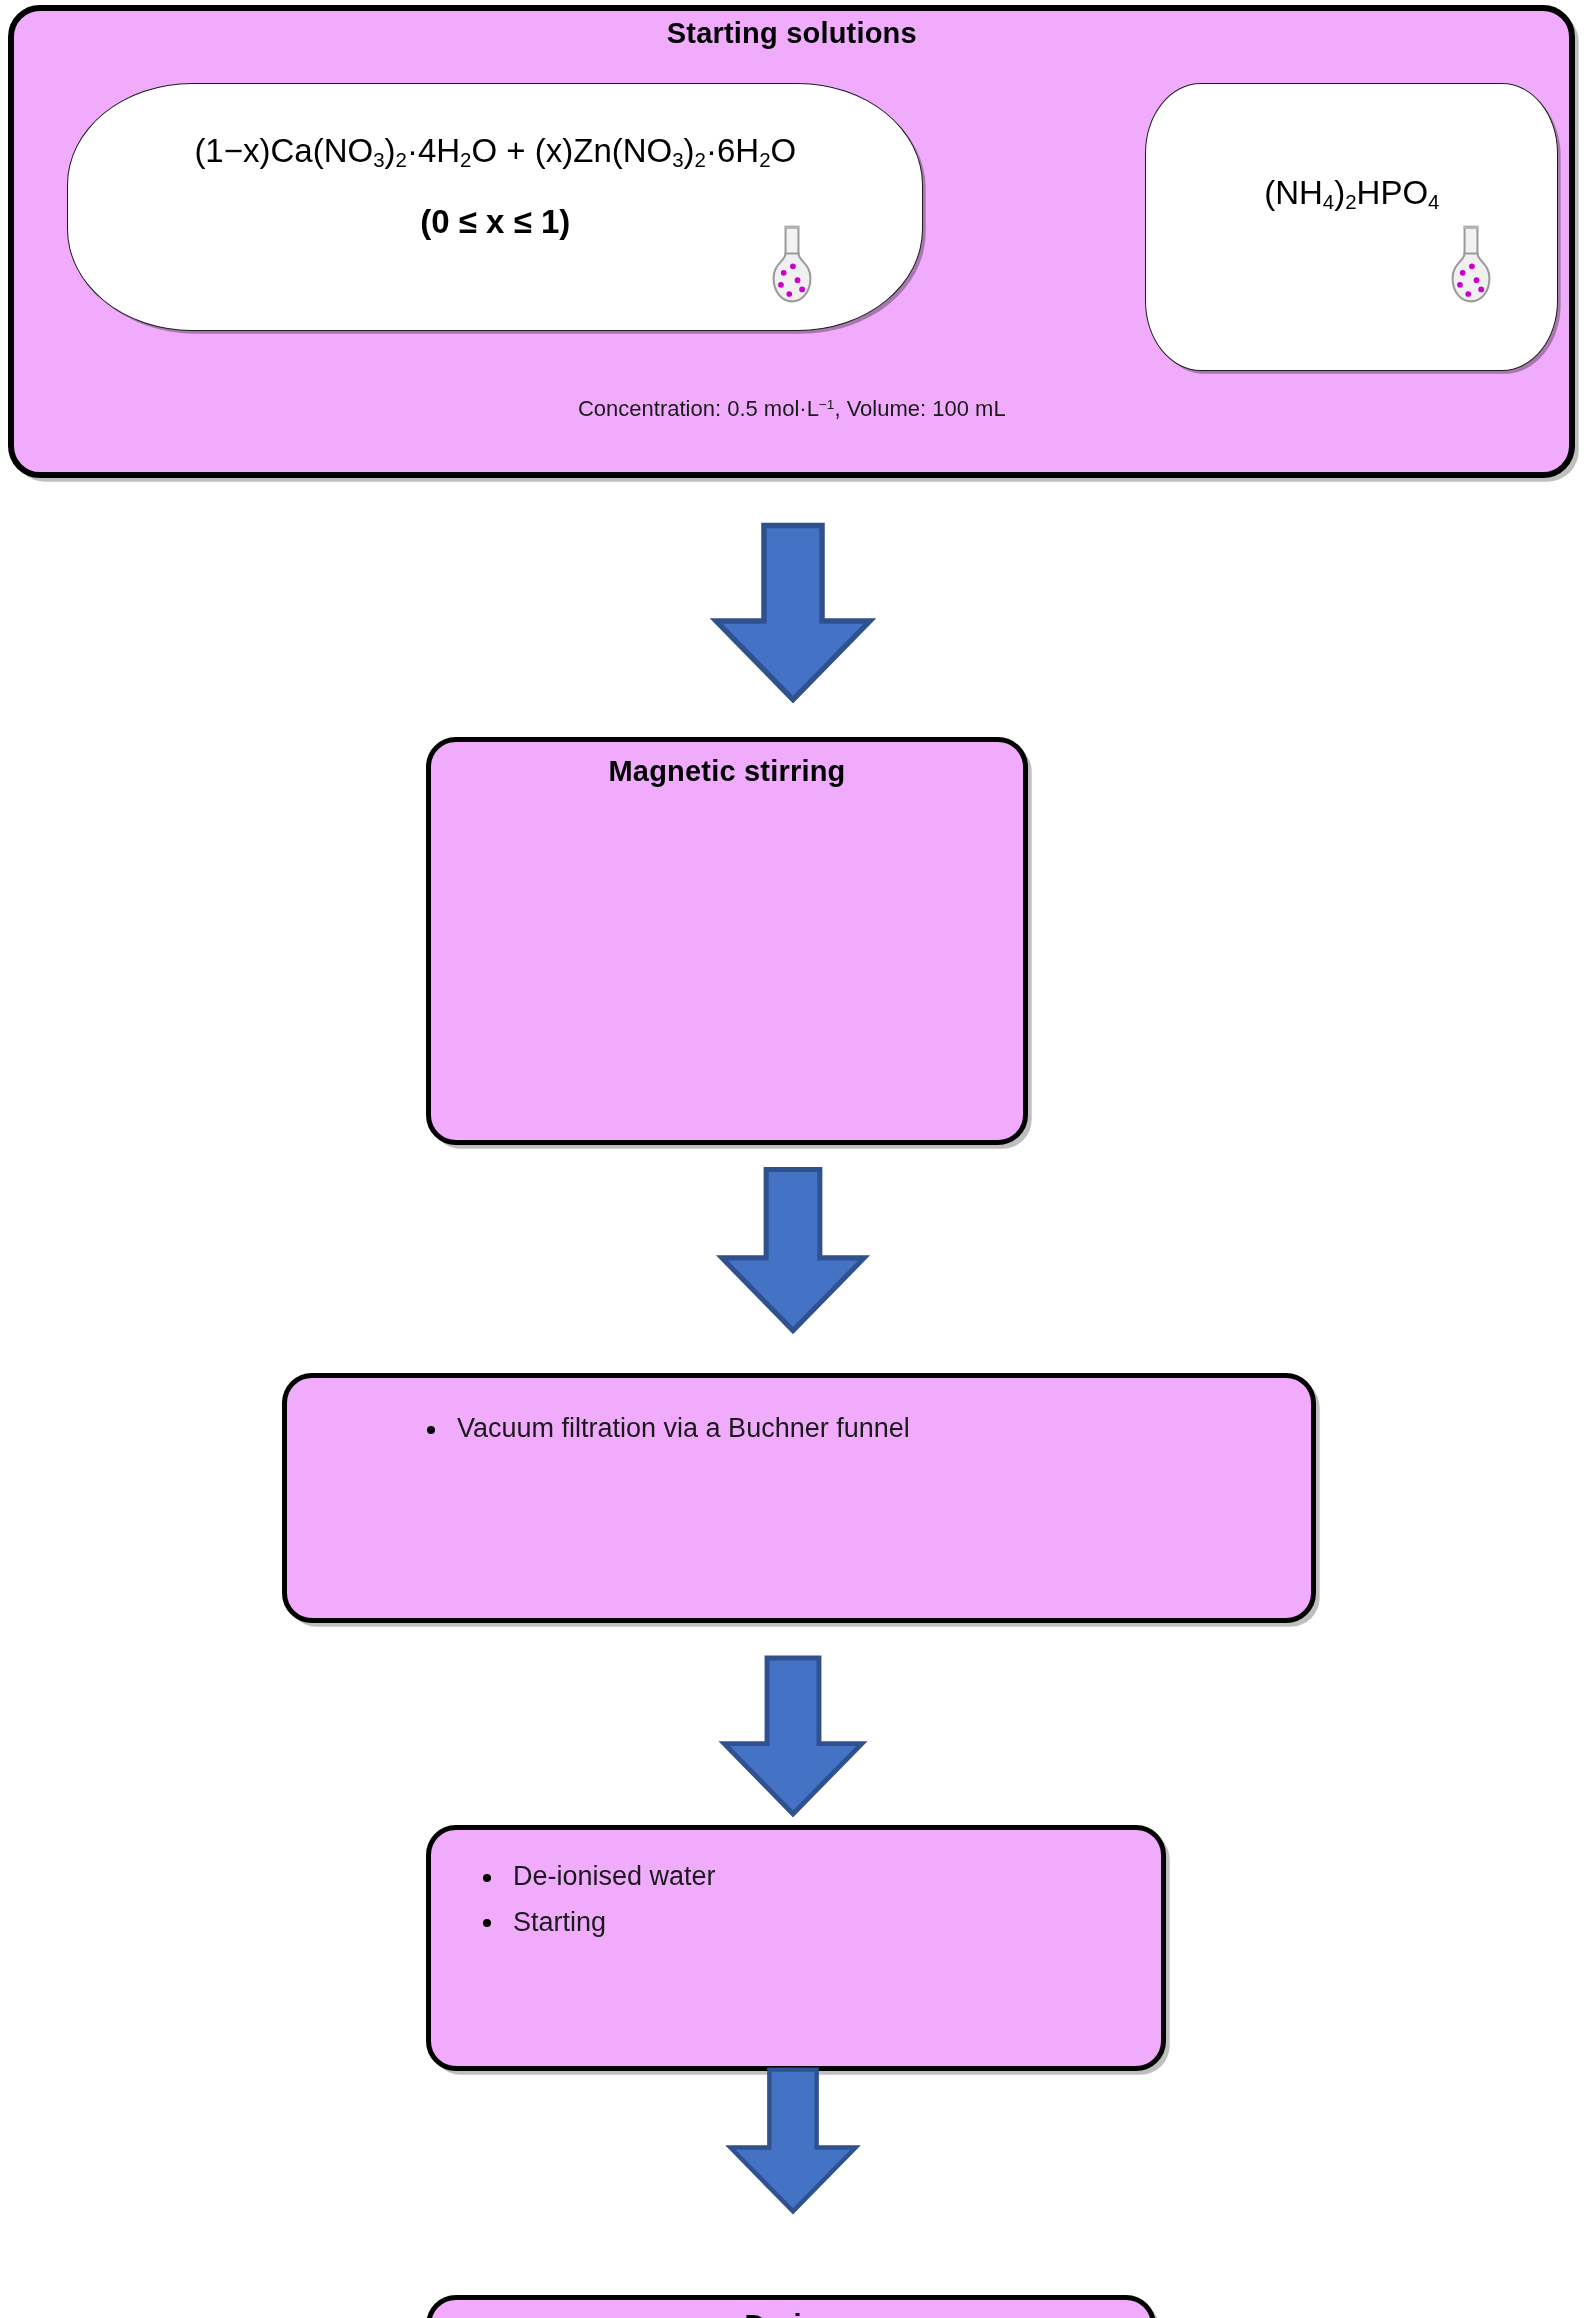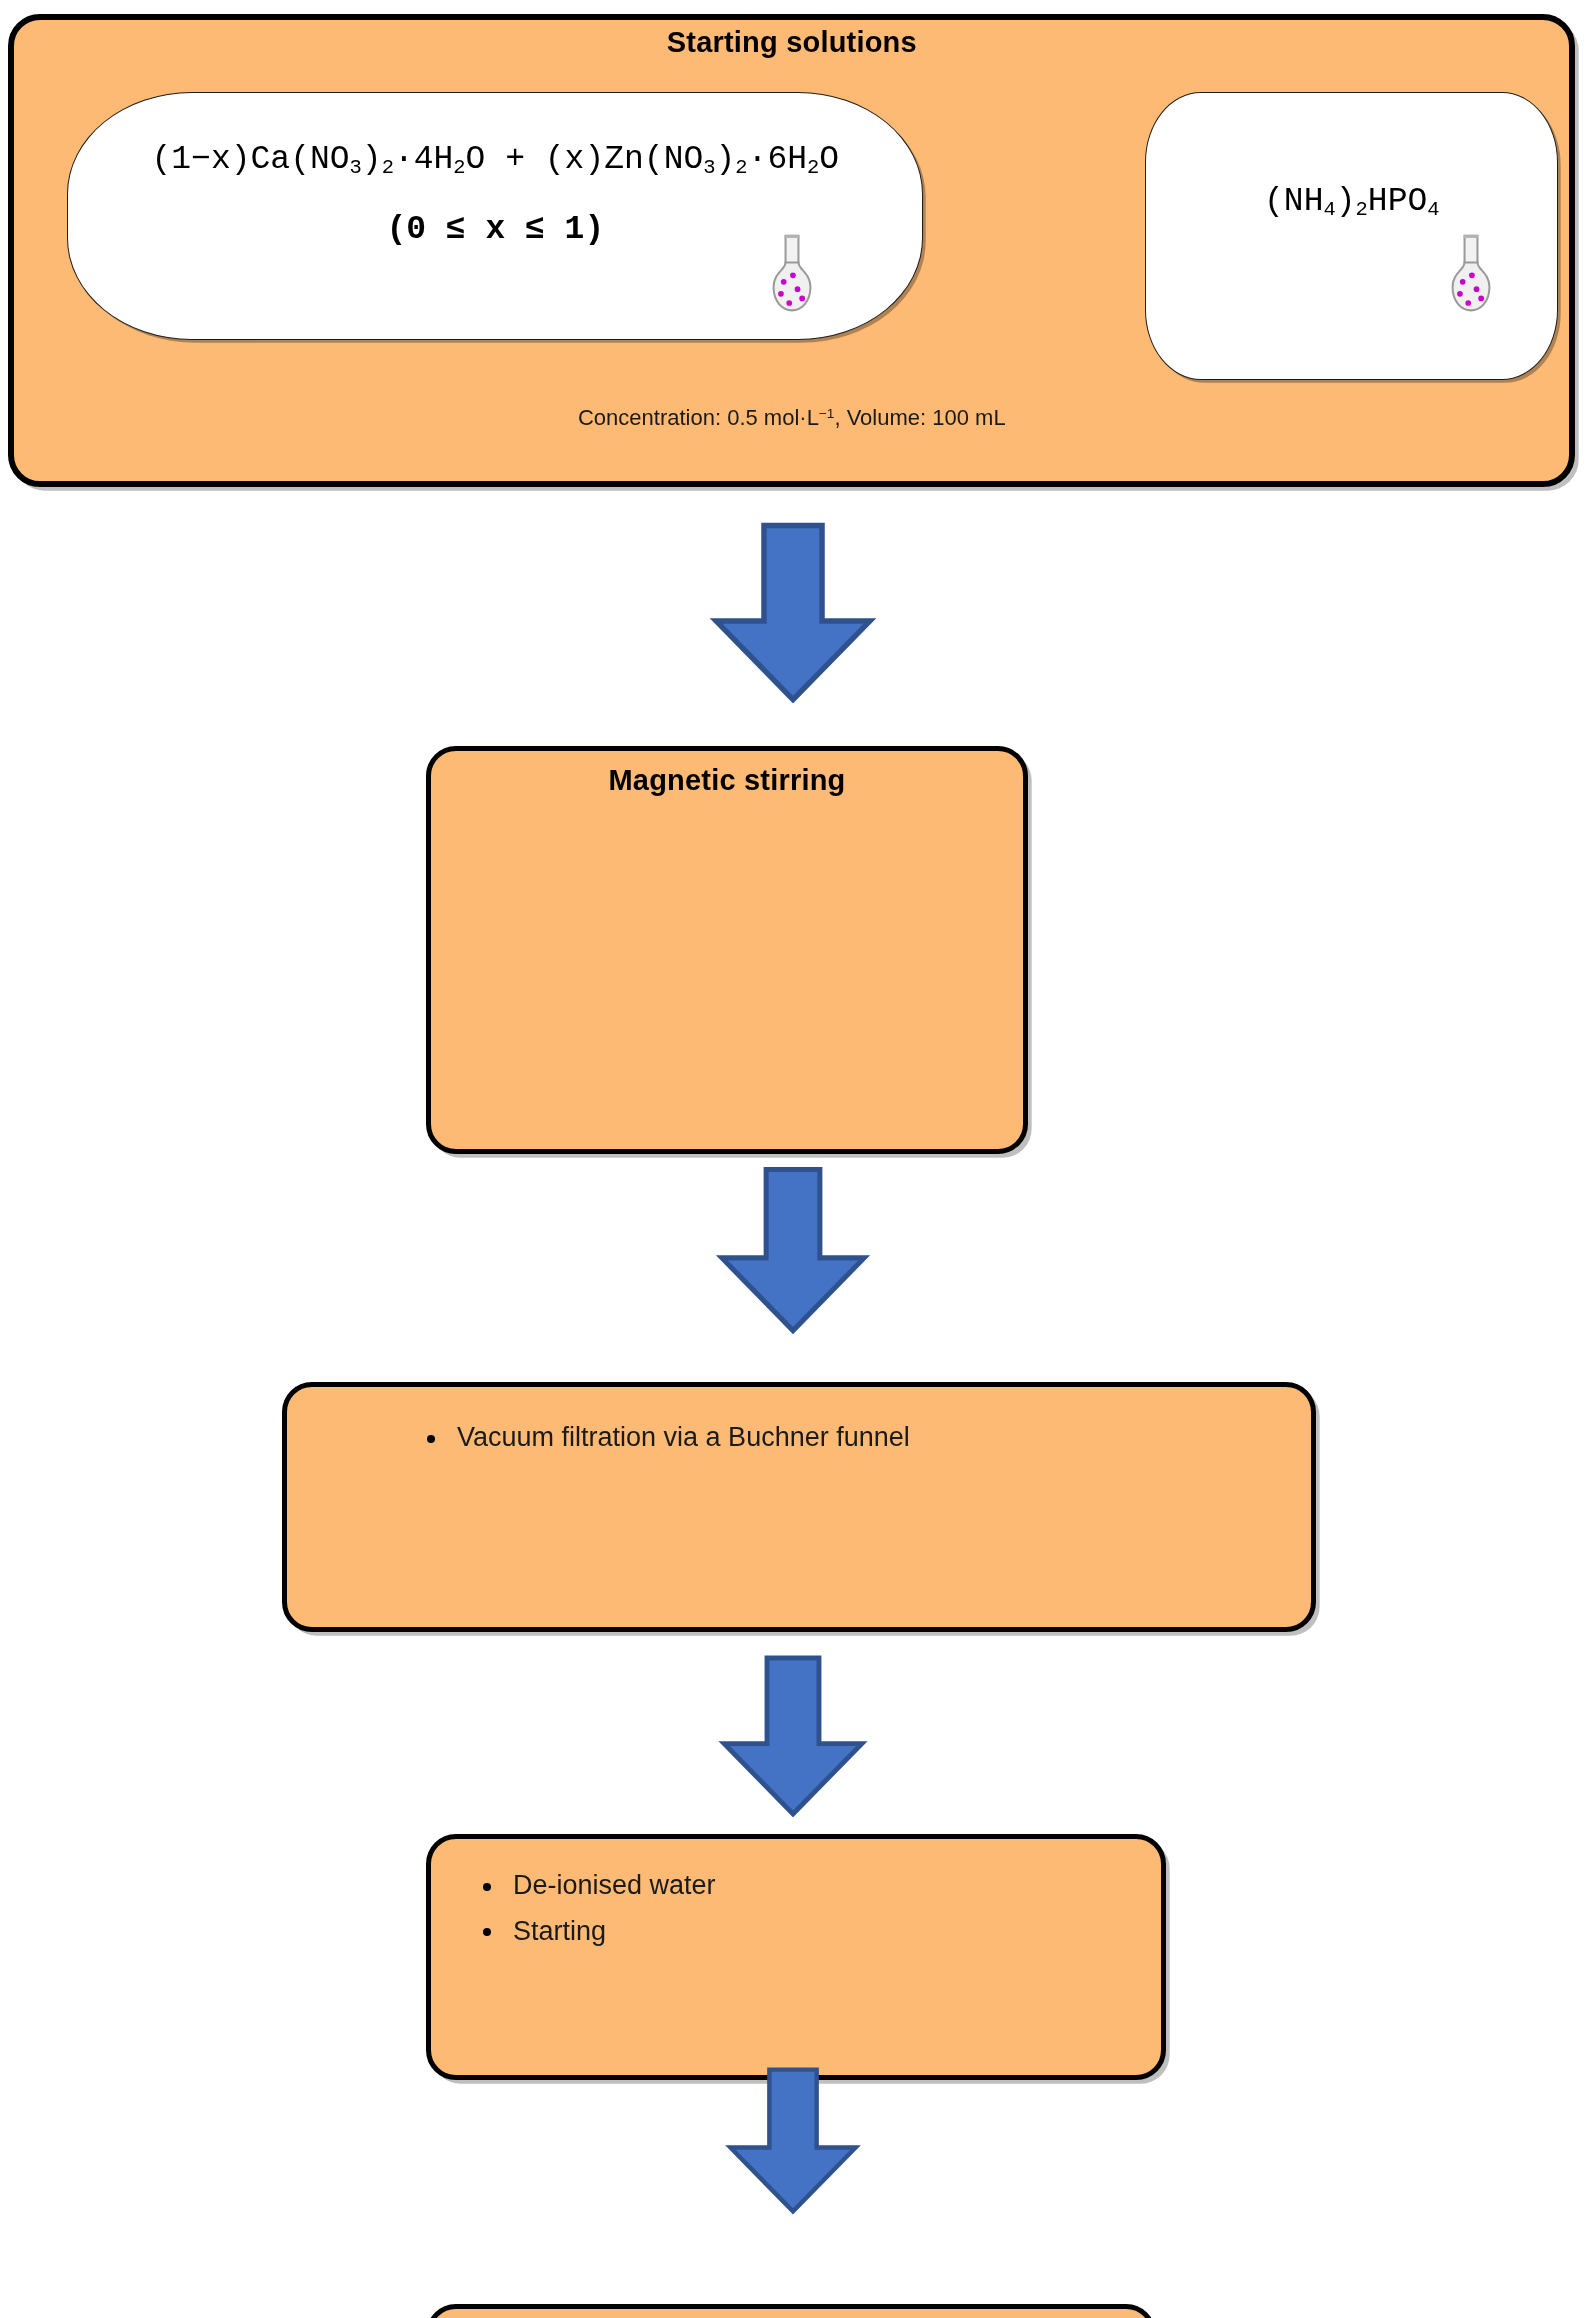--- a/index.html
+++ b/index.html
@@ -13,25 +13,24 @@
     position: relative;
     font-family: "Liberation Sans", sans-serif;
     color: #000000;
     overflow: hidden;
   }
 
   
   .node {
     position: absolute;
     box-sizing: border-box;
-    background: #fdba74;
+    background: #f0abfc;
     border: 5.1px solid #000000;
     border-radius: 30px;
     box-shadow: 4.6px 4.6px 0 -0.9px rgba(0,0,0,0.25);
-    margin-top: 9px;
   }
   .node-title {
     text-align: center;
     font-weight: bold;
     font-size: 29px;
     letter-spacing: 0.2px;
     line-height: 1.1;
     color: #000000;
   }
 
@@ -91,21 +90,21 @@
   #sub-box-nh4 {
     left: 1131px;
     top: 72px;
     width: 413px;
     height: 288px;
     border-radius: 56px / 70px;
   }
 
   .formula {
     text-align: center;
-    font-family: Liberation Mono, monospace;
+    font-family: Liberation Sans, sans-serif;
     font-size: 33px;
     line-height: 1.25;
     color: #000000;
     white-space: nowrap;
   }
   .formula sub { font-size: 0.62em; vertical-align: -0.22em; }
   .formula-1 { margin-top: 46px; }
   .formula-2 { margin-top: 29px; font-weight: bold; }
   .formula-nh4 { margin-top: 88px; }
 

